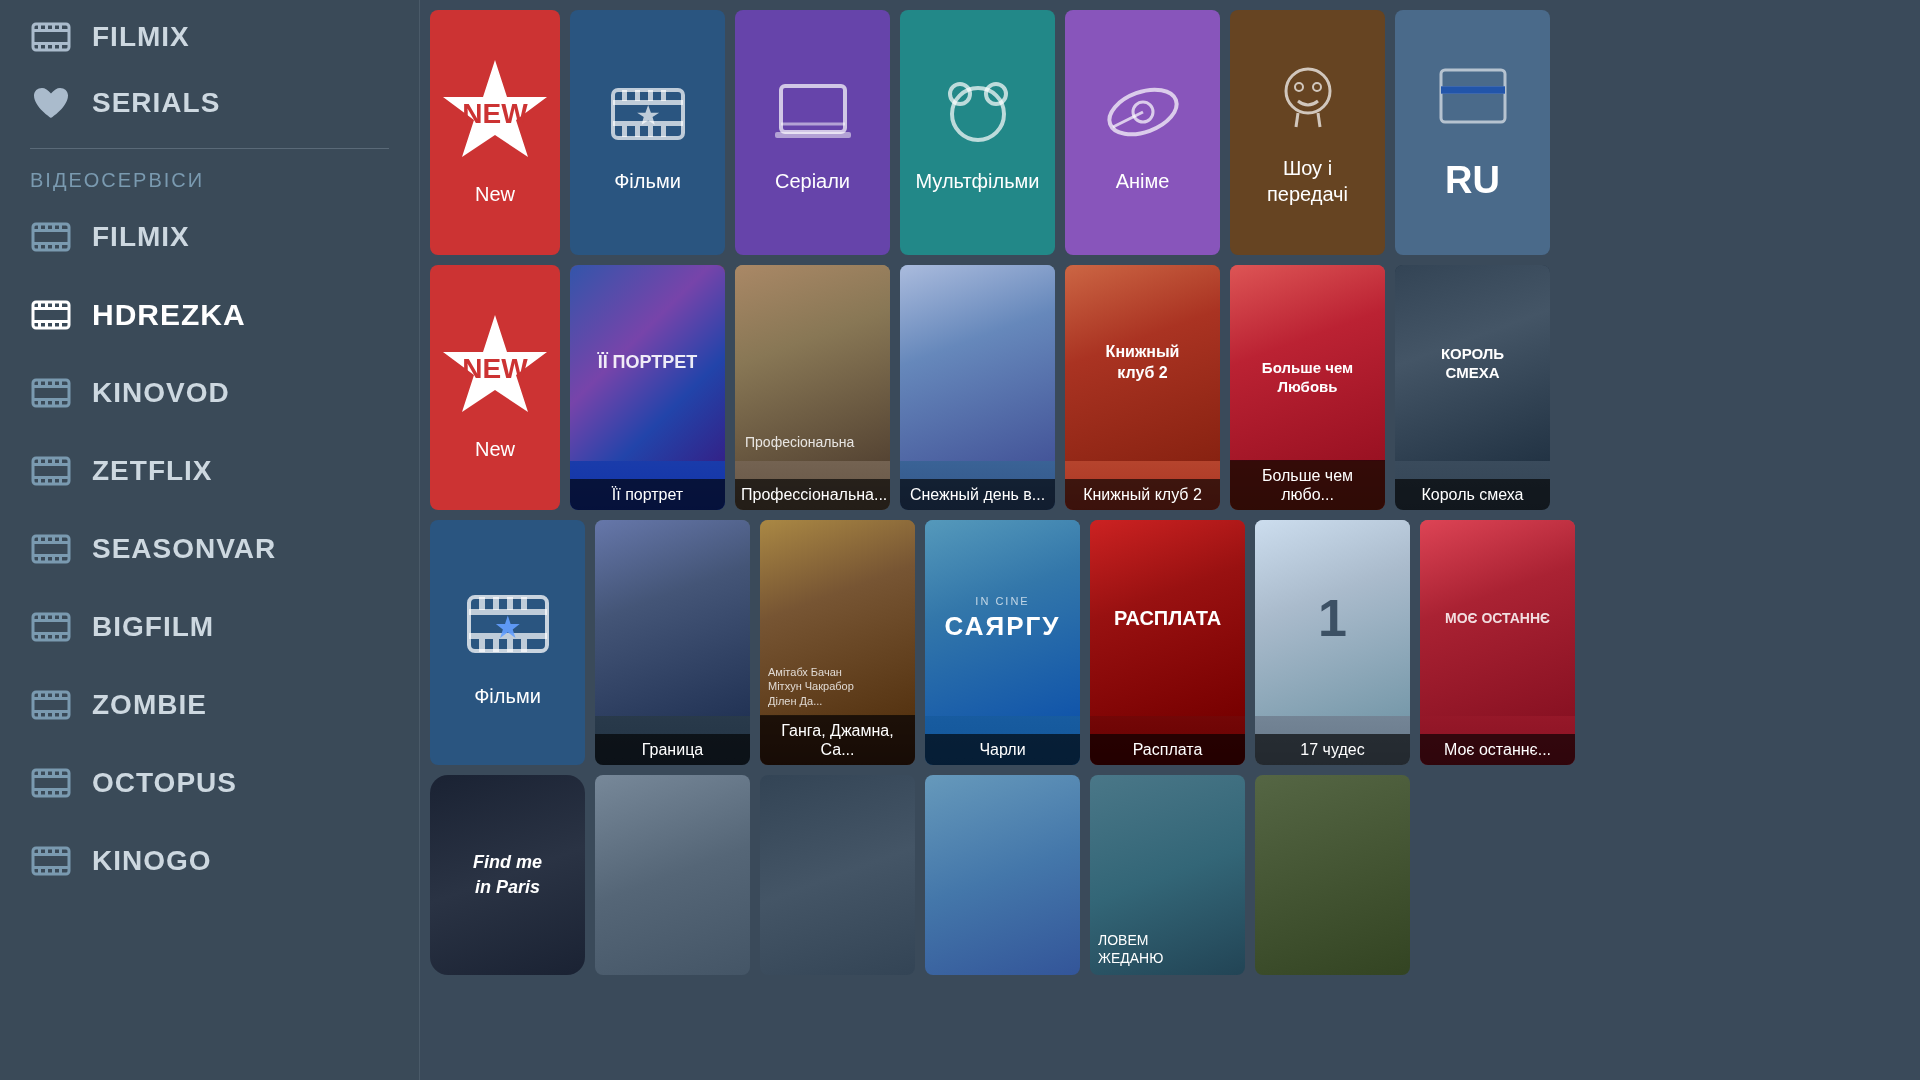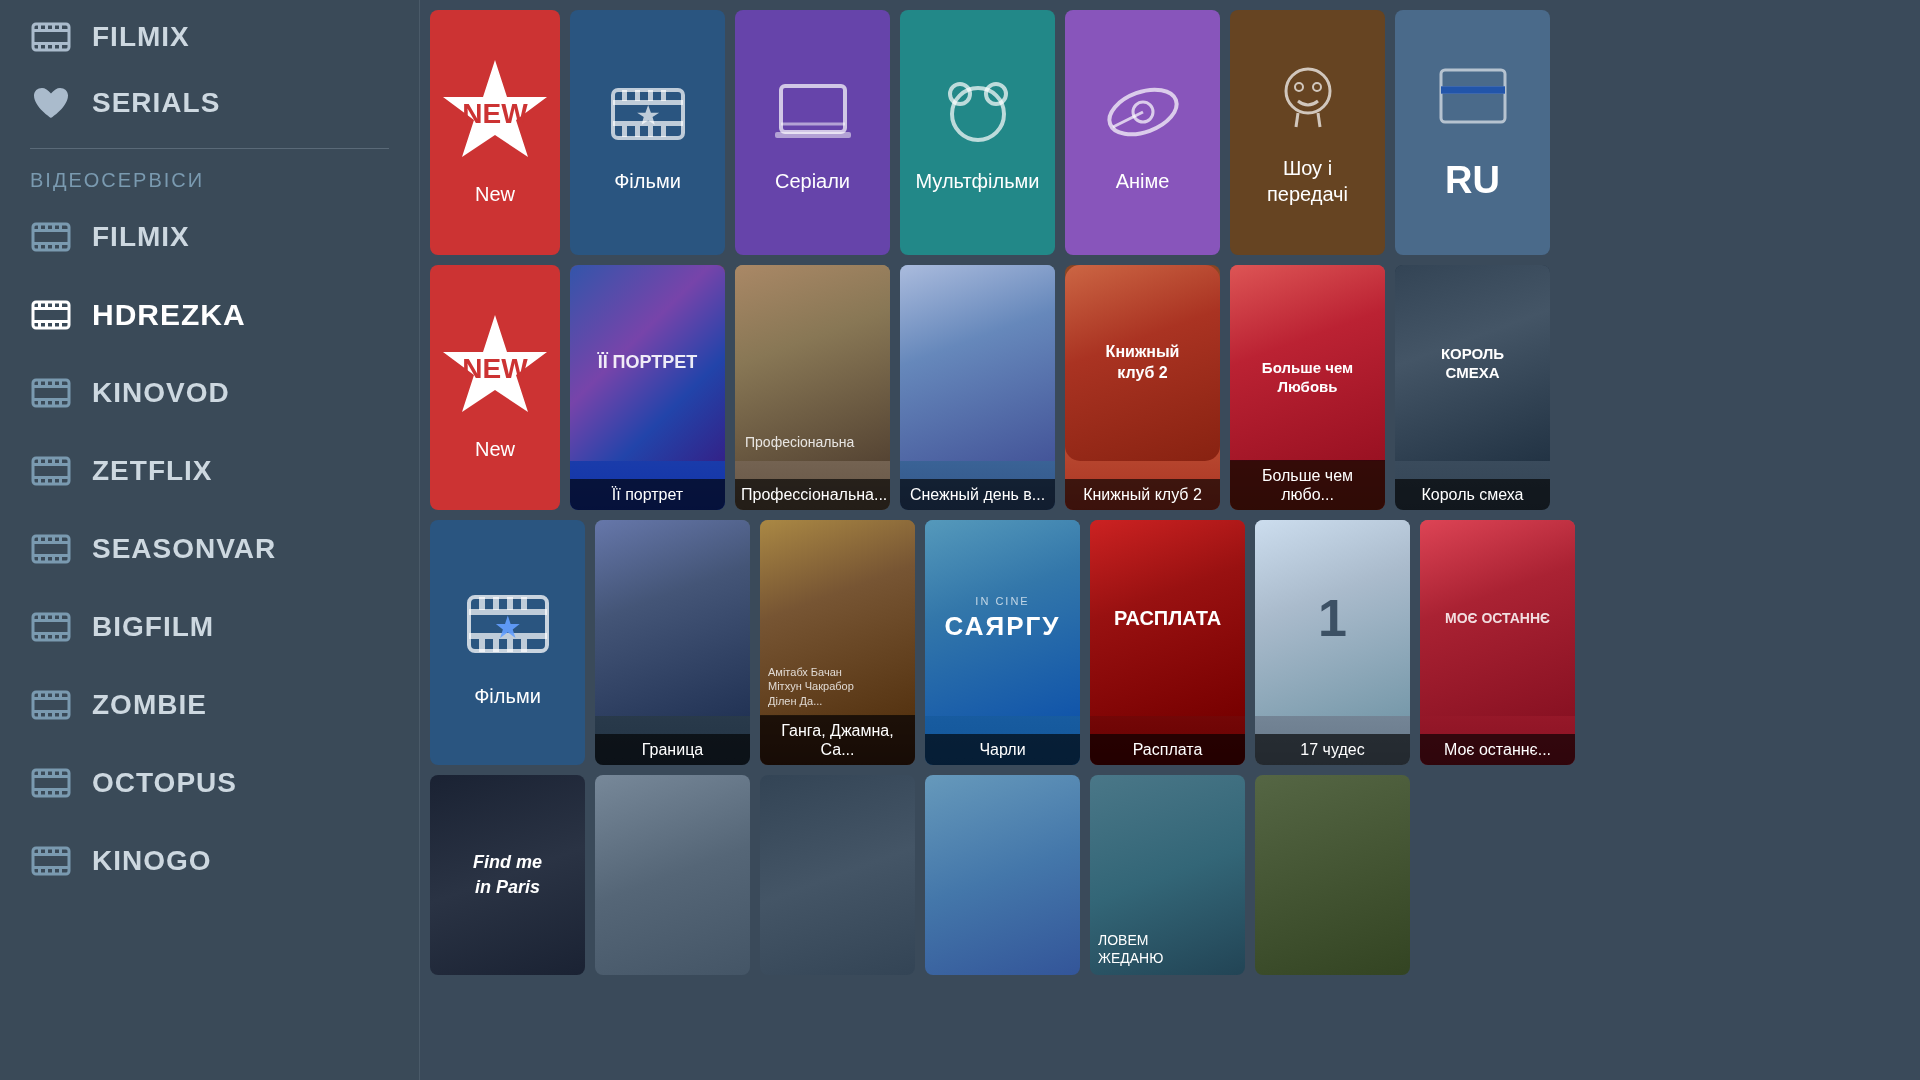--- a/index.html
+++ b/index.html
@@ -193,21 +193,21 @@
     .poster-snow-day      { background: linear-gradient(180deg, #7799bb 0%, #4477aa 50%, #335588 100%); }
     .poster-book-club     { background: linear-gradient(180deg, #884422 0%, #cc6644 40%, #aa3322 100%); }
     .poster-bolshe        { background: linear-gradient(180deg, #cc4444 0%, #aa2222 50%, #882211 100%); }
     .poster-korol         { background: linear-gradient(180deg, #223344 0%, #445566 50%, #334455 100%); }
     .poster-granitsa      { background: linear-gradient(180deg, #556677 0%, #334455 50%, #223344 100%); }
     .poster-ganga         { background: linear-gradient(180deg, #886633 0%, #664422 50%, #442211 100%); }
     .poster-charlie       { background: linear-gradient(180deg, #4488aa 0%, #2266aa 50%, #115599 100%); }
     .poster-rasplata      { background: linear-gradient(180deg, #aa2222 0%, #881111 50%, #660000 100%); }
     .poster-17-chudes     { background: linear-gradient(180deg, #aabbcc 0%, #8899aa 50%, #667788 100%); }
     .poster-moe-posl      { background: linear-gradient(180deg, #cc4444 0%, #aa2233 50%, #881122 100%); }
-    .poster-find-me       { background: linear-gradient(180deg, #1a3344 0%, #2a4455 50%, #1a3344 100%); }
+    .poster-find-me       { background: linear-gradient(180deg, #1a3344 0%, #2a4455 50%, #1a3344 100%); border-radius: 18px; }
     .poster-row4b         { background: linear-gradient(180deg, #667788 0%, #445566 50%, #334455 100%); }
     .poster-row4c         { background: linear-gradient(180deg, #223344 0%, #334455 50%, #223344 100%); }
     .poster-row4d         { background: linear-gradient(180deg, #6699aa 0%, #4477aa 50%, #225588 100%); }
     .poster-row4e         { background: linear-gradient(180deg, #336677 0%, #224455 50%, #113344 100%); }
     .poster-row4f         { background: linear-gradient(180deg, #4a6644 0%, #334433 50%, #223322 100%); }
 
     
     .tile-ru {
       background: #4a6a8a;
       color: white;
@@ -521,21 +521,21 @@
     <div class="tile-poster poster-snow-day">
       <div style="width:100%;height:80%;background:linear-gradient(160deg,#aabbdd 0%,#6688bb 40%,#445599 100%);display:flex;align-items:center;justify-content:center;">
         <span style="color:rgba(255,255,255,0.8);font-size:13px;text-align:center;padding:6px;"></span>
       </div>
       <div class="tile-poster-overlay">
         <div class="tile-poster-title">Снежный день в...</div>
       </div>
     </div>
 
     <div class="tile-poster poster-book-club">
-      <div style="width:100%;height:80%;background:linear-gradient(160deg,#cc6644 0%,#aa3322 40%,#882211 100%);display:flex;align-items:center;justify-content:center;padding:10px;text-align:center;border-radius:15px;">
+      <div style="width:100%;height:80%;background:linear-gradient(160deg,#cc6644 0%,#aa3322 40%,#882211 100%);display:flex;align-items:center;justify-content:center;padding:10px;text-align:center;">
         <span style="color:white;font-size:16px;font-weight:700;line-height:1.3;">Книжный<br>клуб 2</span>
       </div>
       <div class="tile-poster-overlay">
         <div class="tile-poster-title">Книжный клуб 2</div>
       </div>
     </div>
 
     <div class="tile-poster poster-bolshe">
       <div style="width:100%;height:80%;background:linear-gradient(160deg,#dd5555 0%,#bb2233 40%,#991122 100%);display:flex;align-items:center;justify-content:center;padding:10px;text-align:center;">
         <span style="color:white;font-size:15px;font-weight:700;line-height:1.3;margin-top:28px;">Больше чем<br>Любовь</span>

